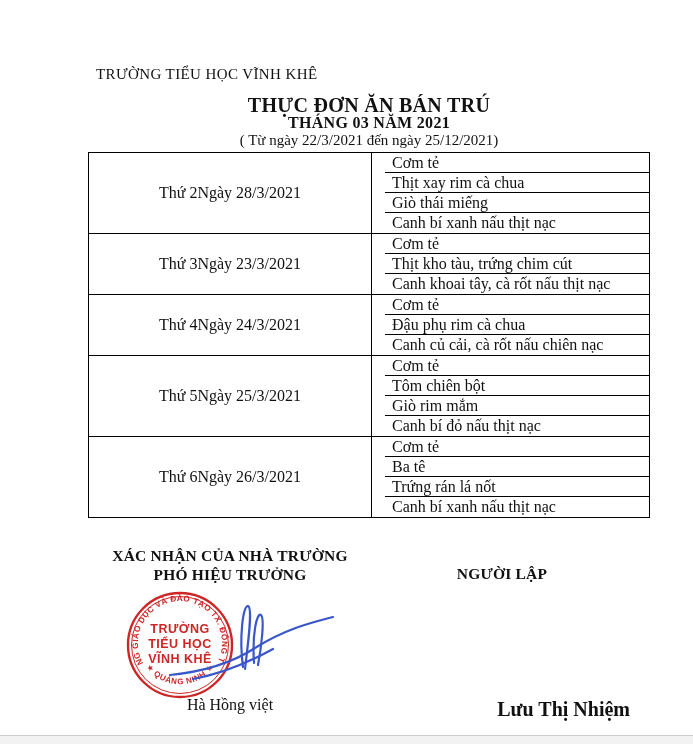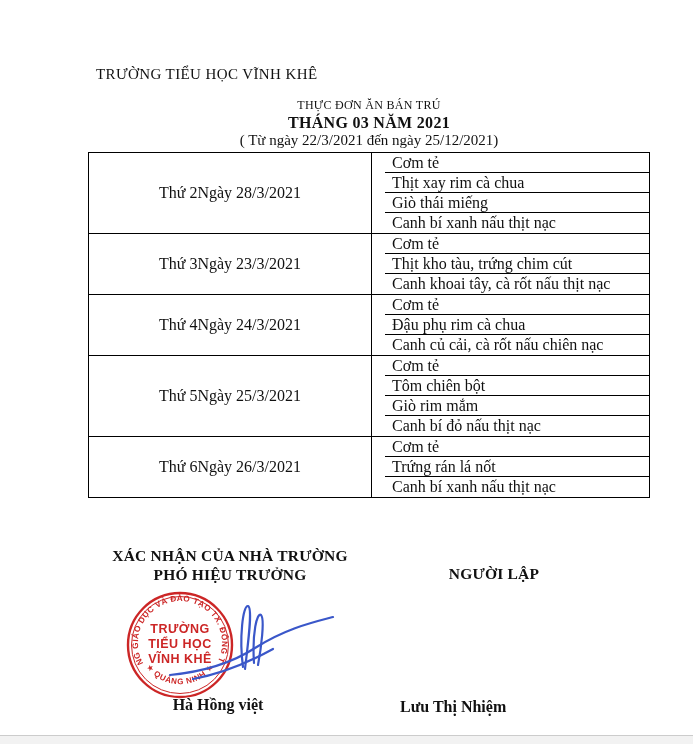--- a/index.html
+++ b/index.html
@@ -5,21 +5,21 @@
   html,body{margin:0;padding:0;background:#ffffff;}
   .page{
     position:relative;width:693px;height:744px;background:#ffffff;overflow:hidden;
     font-family:"Liberation Serif","DejaVu Serif",serif;color:#111;
   }
   .school-name{
     position:absolute;left:96px;top:66px;font-size:15px;font-weight:normal;
     letter-spacing:.4px;white-space:nowrap;
   }
   .header-block{position:absolute;left:88px;top:96px;width:562px;text-align:center;}
-  .doc-title{font-size:12px;font-weight:normal;line-height:18px;letter-spacing:.3px;}
+  .doc-title{font-size:20px;font-weight:bold;line-height:18px;letter-spacing:.3px;}
   .doc-subtitle{font-size:16px;font-weight:bold;line-height:18px;letter-spacing:.3px;}
   .doc-daterange{font-size:15px;line-height:17px;}
   .menu-table{
     position:absolute;left:88px;top:152px;width:562px;box-sizing:border-box;
     border:1.5px solid #000;background:#fff;
   }
   .day-row{display:flex;border-bottom:1px solid #000;}
   .day-row:last-child{border-bottom:none;}
   .day-cell{
     width:283px;box-sizing:border-box;border-right:1px solid #000;
@@ -30,30 +30,30 @@
   .menu-item{
     box-sizing:border-box;height:20px;line-height:19px;padding-left:7px;
     border-bottom:1px solid #000;font-size:16px;white-space:nowrap;overflow:hidden;
   }
   .menu-item:last-child{border-bottom:none;}
   .confirm-block{
     position:absolute;left:88px;top:546px;width:284px;text-align:center;
     font-weight:bold;font-size:15.5px;line-height:19px;letter-spacing:.2px;
   }
   .creator-heading{
-    position:absolute;left:384px;top:565px;width:220px;text-align:center;
+    position:absolute;left:392px;top:565px;width:220px;text-align:center;
     font-weight:bold;font-size:15.5px;letter-spacing:.2px;
   }
   .signer-left{
-    position:absolute;left:76px;top:696px;width:284px;text-align:center;
-    font-weight:bold;font-size:16px;
+    position:absolute;left:88px;top:696px;width:284px;text-align:center;
+    font-weight:normal;font-size:16px;
   }
   .signer-right{
-    position:absolute;left:400px;top:698px;width:230px;text-align:left;
-    font-weight:bold;font-size:16px;
+    position:absolute;left:400px;top:698px;width:230px;text-align:right;
+    font-weight:bold;font-size:20px;
   }
   .stamp-svg{position:absolute;left:115px;top:583px;width:230px;height:120px;}
   .stamp-ring-text{font-family:"Liberation Sans","DejaVu Sans",sans-serif;font-weight:bold;}
   .bottom-bar{
     position:absolute;left:0;bottom:0;width:693px;height:8px;
     background:#f2f2f2;border-top:1px solid #cccccc;box-sizing:content-box;
   }
 </style>
 </head>
 <body>
@@ -119,20 +119,21 @@
         </div>
     </div>
 
     <div class="day-row">
       <div class="day-cell">
         <div>Thứ 6</div>
         <div>Ngày 26/3/2021</div>
       </div>
       <div class="items-col">
           <div class="menu-item">Cơm tẻ</div>
+          <div class="menu-item">Ba tê</div>
           <div class="menu-item">Trứng rán lá nốt</div>
           <div class="menu-item">Canh bí xanh nấu thịt nạc</div>
         </div>
     </div>
   </div>
 
   <div class="confirm-block">
     <div>XÁC NHẬN CỦA NHÀ TRƯỜNG</div>
     <div>PHÓ HIỆU TRƯỞNG</div>
   </div>

